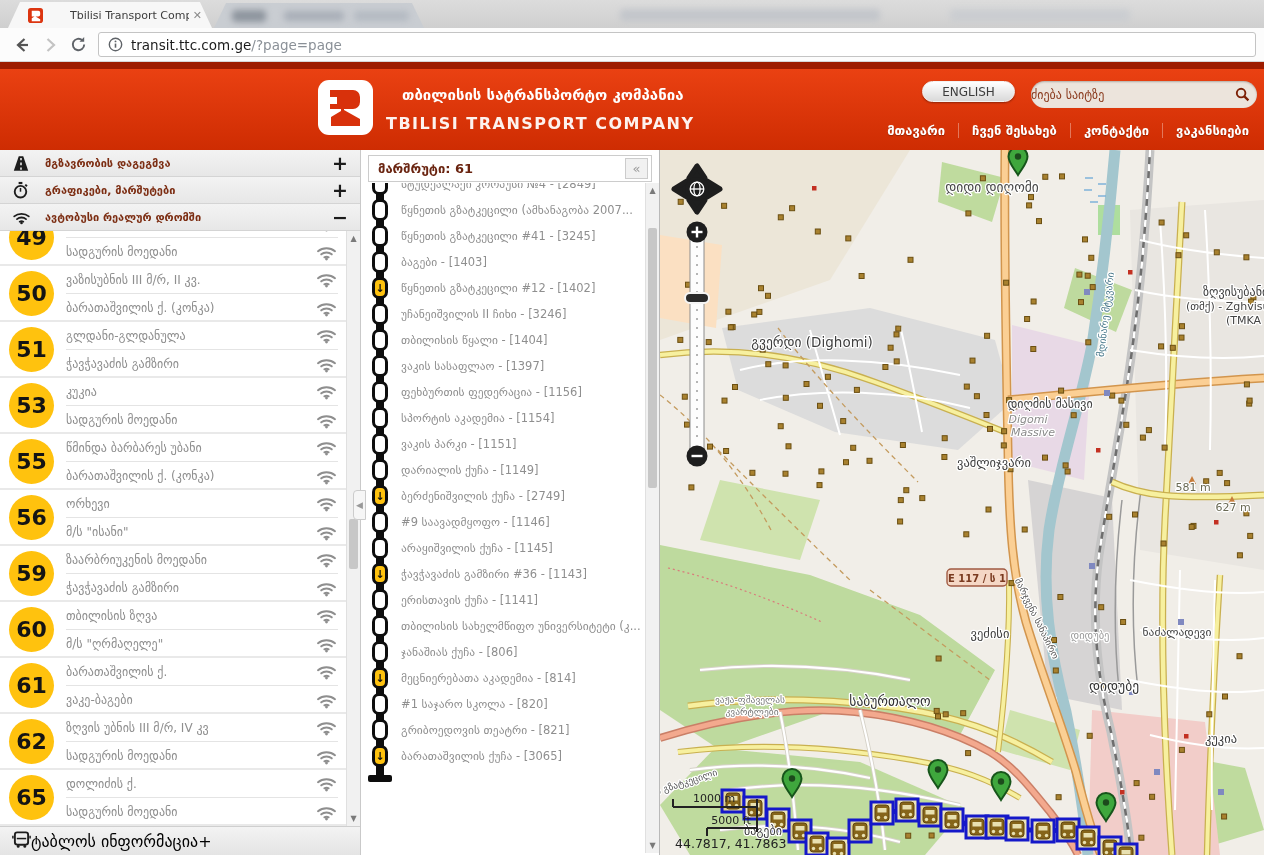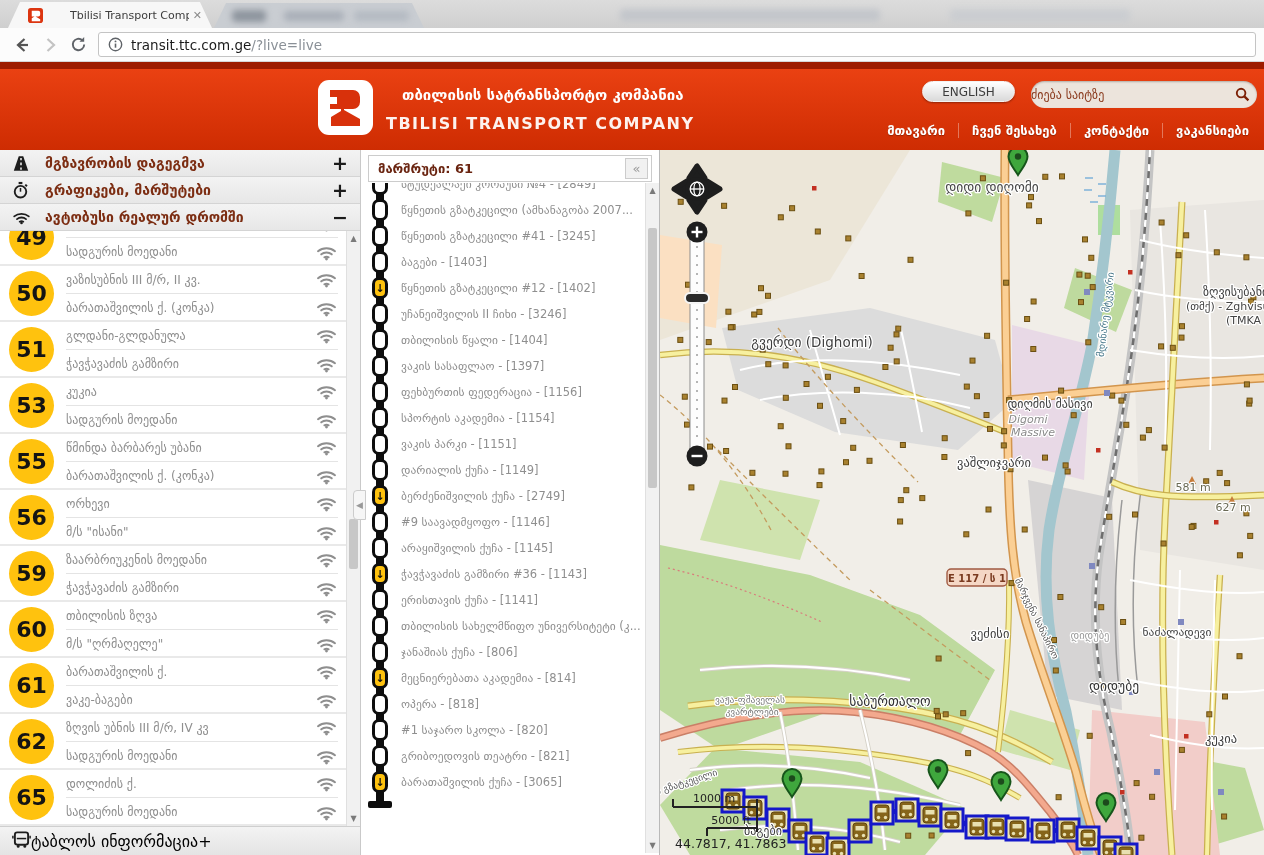--- a/index.html
+++ b/index.html
@@ -46,21 +46,21 @@
   .hnav span:last-child { border-right:none; }
 
   
   .content { position:absolute; left:0; top:150px; width:1264px; height:705px; display:flex; }
 
   
   .sidebar { position:relative; width:360px; height:705px; background:#fafafa; flex:none; }
   .acc { height:27px; background:linear-gradient(#f3f3f3,#e7e7e7); border-bottom:1px solid #d4d4d4;
     display:flex; align-items:center; padding:0 12px; }
   .acc .ico { width:24px; flex:none; display:flex; }
-  .acc .lbl { flex:1; color:#7c2d12; font-weight:bold; font-size:14px; padding-left:9px; }
+  .acc .lbl { flex:1; color:#7c2d12; font-weight:bold; font-size:11px; padding-left:9px; }
   .acc .tog { color:#1b1b1b; font-size:19px; font-weight:bold; }
   .acc-bottom { position:absolute; left:0; bottom:0; right:0; height:29px; background:linear-gradient(#f3f3f3,#e4e4e4);
     border-top:1px solid #cfcfcf; display:flex; align-items:center; padding:0 12px; }
   .routes { position:absolute; left:0; top:81px; right:14px; bottom:29px; overflow:hidden; background:#fff; }
   #routes-inner { margin-top:-21px; }
   .route-item { height:56px; position:relative; border-bottom:2px solid #e9e9e9; background:#fff; }
   .route-num { position:absolute; left:9px; top:5px; width:45px; height:45px; border-radius:50%;
     background:#ffc20e; color:#141414; font-size:22px; font-weight:bold;
     display:flex; align-items:center; justify-content:center; }
   .rl { position:absolute; left:66px; right:8px; height:28px; display:flex; align-items:center; }
@@ -146,21 +146,21 @@
           <path d="M16 2v5h-5z" fill="#5f6368"></path>
         </svg>
     </span>
     <div class="urlbar">
       <svg width="15" height="15" viewBox="0 0 16 16">
         <circle cx="8" cy="8" r="6.6" fill="none" stroke="#5f6368" stroke-width="1.5"></circle>
         <line x1="8" y1="7" x2="8" y2="11.4" stroke="#5f6368" stroke-width="1.7"></line>
         <circle cx="8" cy="4.7" r="1" fill="#5f6368"></circle>
       </svg>
       <span class="url-domain">transit.ttc.com.ge</span>
-        <span class="url-path">/?live=live</span>
+        <span class="url-path">/?page=page</span>
     </div>
   </div>
 
   <div class="header">
     <div class="logo">
       <svg width="55" height="55" viewBox="0 0 55 55">
         <path d="M12 10h23a7 7 0 0 1 7 7v5a7 7 0 0 1-7 7h-9v1l16 9v7H13v-9l10-6v-2H12z" fill="#d8310b"></path>
         <rect x="12" y="17" width="7" height="7" fill="#fff"></rect>
       </svg>
     </div>
@@ -646,26 +646,20 @@
               <div class="chain">
                 <span class="node"></span>
               </div>
               <span class="txt">ჯანაშიას ქუჩა - [806]</span>
             </div>
             <div class="stop-row">
               <div class="chain">
                 <span class="node bus"></span>
               </div>
               <span class="txt">მეცნიერებათა აკადემია - [814]</span>
-            </div>
-            <div class="stop-row">
-              <div class="chain">
-                <span class="node"></span>
-              </div>
-              <span class="txt">ოპერა - [818]</span>
             </div>
             <div class="stop-row">
               <div class="chain">
                 <span class="node"></span>
               </div>
               <span class="txt">#1 საჯარო სკოლა - [820]</span>
             </div>
             <div class="stop-row">
               <div class="chain">
                 <span class="node"></span>

